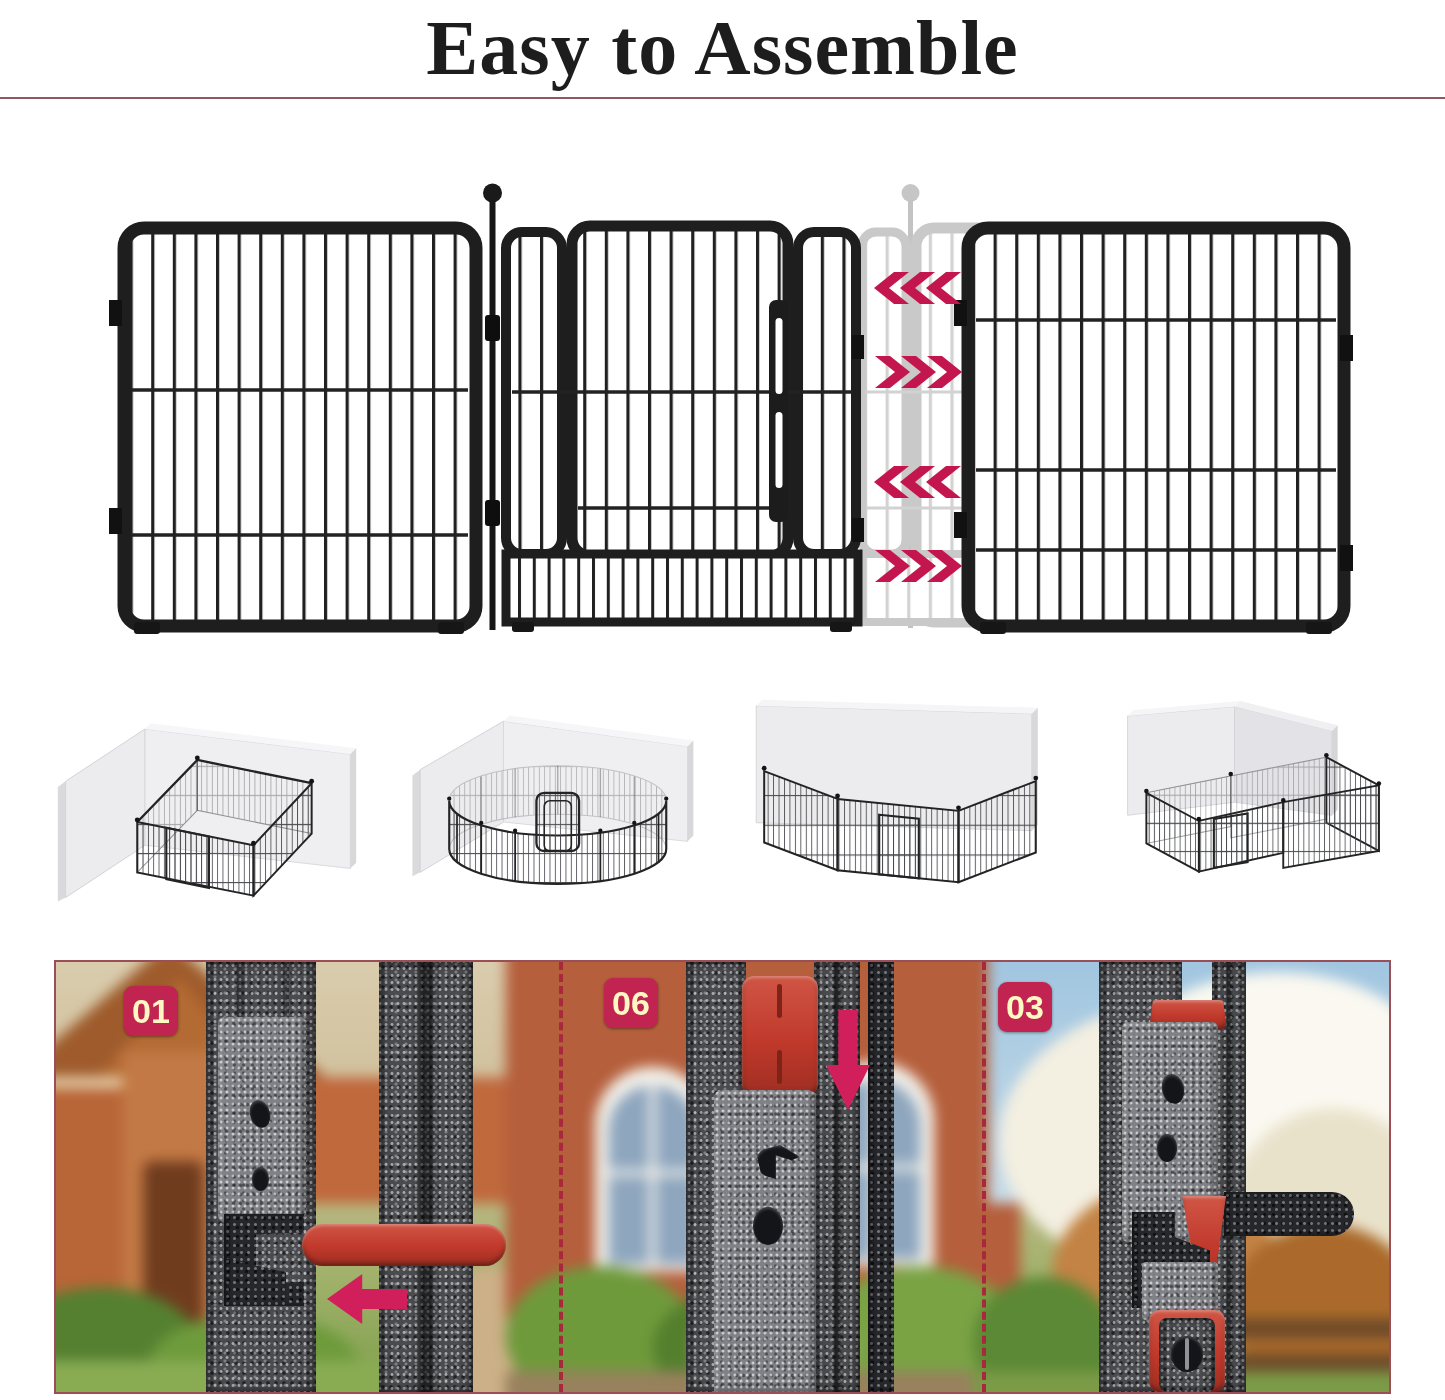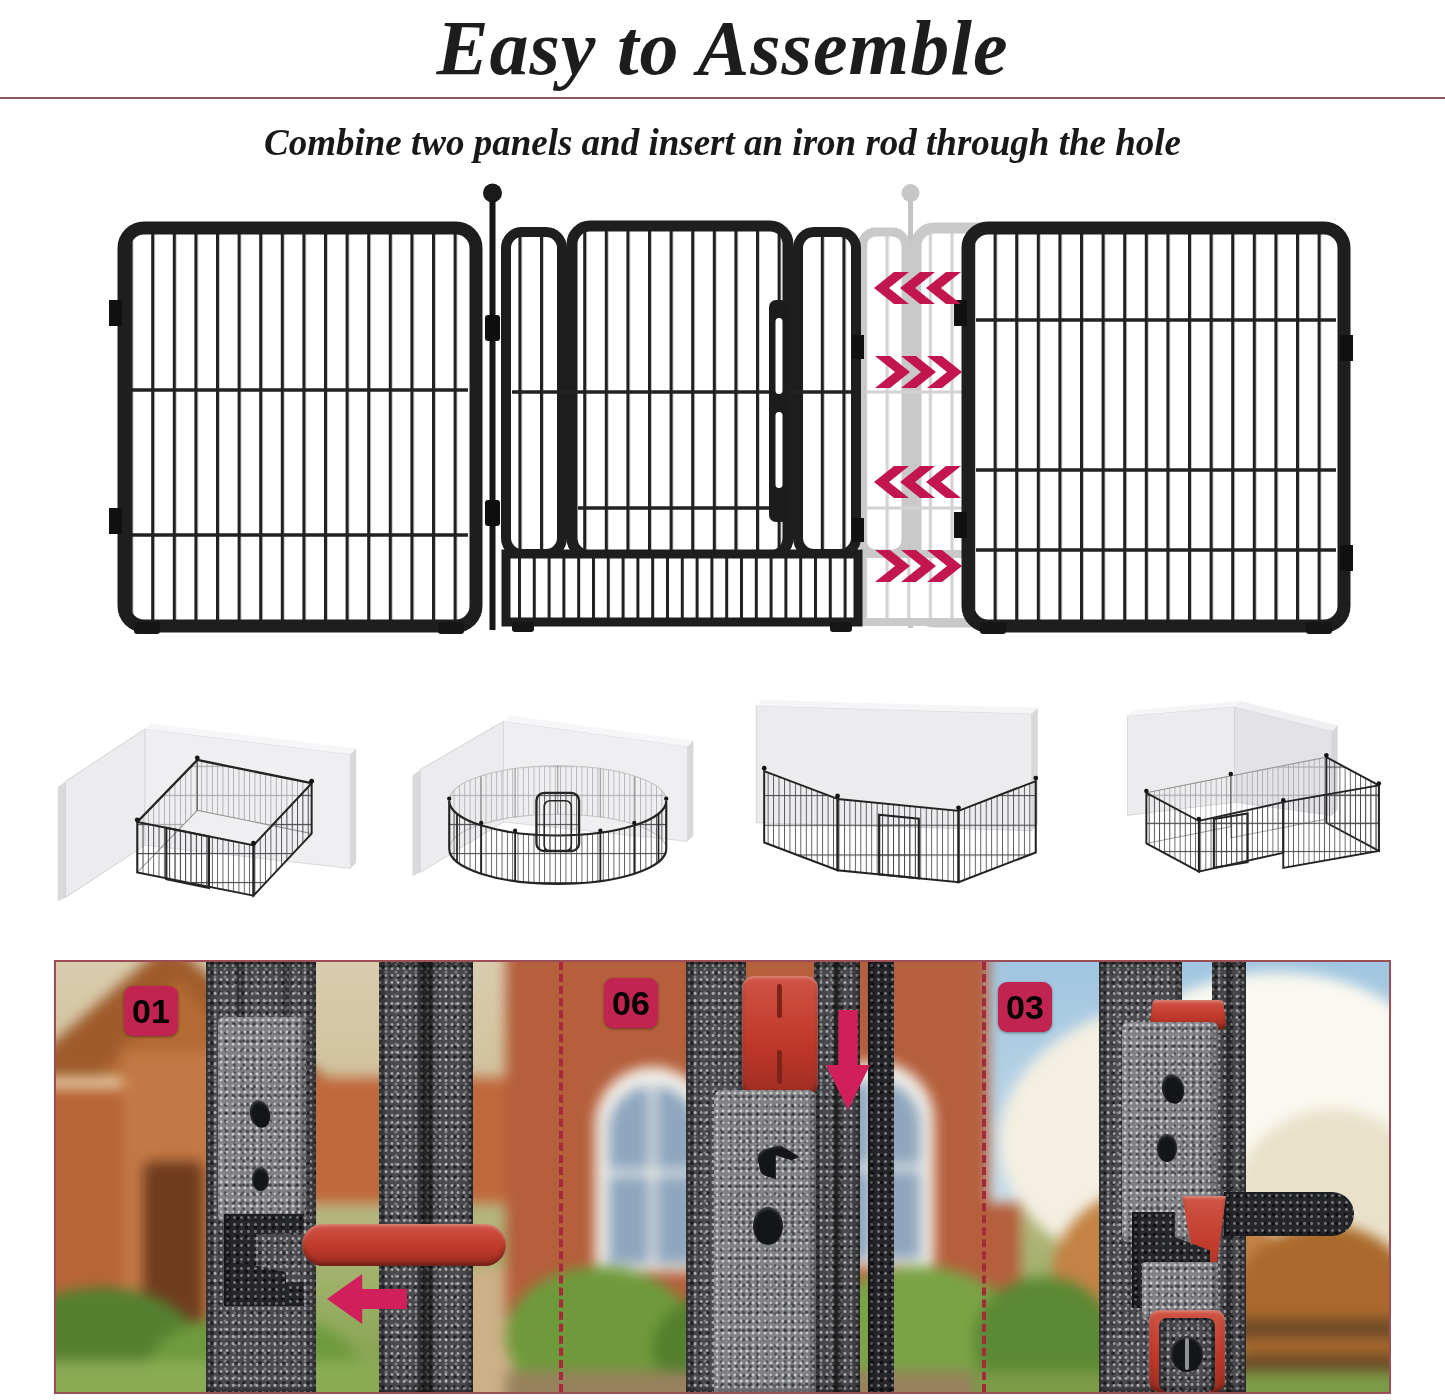--- a/index.html
+++ b/index.html
@@ -1,21 +1,21 @@
 <!DOCTYPE html>
 <html><head>
 <meta charset="utf-8">
 <style>
   html,body{margin:0;padding:0;background:#fff;}
   body{width:1445px;height:1400px;overflow:hidden;font-family:"Liberation Serif",serif;}
   #canvas{position:relative;width:1445px;height:1400px;background:#fff;}
 
   
   .title{position:absolute;top:0px;left:0;width:1445px;text-align:center;
-         font-size:78px;font-weight:bold;font-style:italic;color:#1d1d1d;line-height:96px;letter-spacing:1px;}
+         font-size:78px;font-weight:bold;color:#1d1d1d;line-height:96px;letter-spacing:1px;}
   .rule{position:absolute;top:97px;left:0;width:1445px;height:2px;background:#8d5a60;}
   .subtitle{position:absolute;top:118px;left:0;width:1445px;text-align:center;
          font-size:37px;font-weight:bold;font-style:italic;color:#181818;line-height:50px;}
 
   
   .assembly{position:absolute;left:0;top:170px;}
 
   
   .mini-row{position:absolute;left:52px;top:676px;width:1340px;height:234px;
             display:flex;justify-content:space-between;align-items:flex-start;}
@@ -49,33 +49,32 @@
        radial-gradient(circle, rgba(245,245,245,.55) 0 1px, transparent 1.9px),
        radial-gradient(circle, rgba(205,205,212,.4) 0 1px, transparent 2px),
        radial-gradient(circle, rgba(0,0,0,.55) 0 1.2px, transparent 2.3px);
      background-size:100% 100%,6px 7px,10px 8px,8px 10px;}
   .redpart{background:linear-gradient(180deg,#d05545 0%,#c0392b 55%,#9e2e22 100%);
      box-shadow: inset 0 2px 3px rgba(255,255,255,.3), inset 0 -3px 5px rgba(0,0,0,.35);}
   .hole{background:#141518;border-radius:50%;box-shadow: inset 0 2px 3px rgba(255,255,255,.2);}
   .vdash{position:absolute;top:0;height:430px;width:0;border-left:4px dashed #a6293c;}
   .arrowL{background:#d01f5a;clip-path:polygon(0 50%,44% 0,44% 30%,100% 30%,100% 70%,44% 70%,44% 100%);}
   .arrowD{background:#d01f5a;clip-path:polygon(28% 0,72% 0,72% 55%,100% 55%,50% 100%,0 55%,28% 55%);}
-  .badge{position:absolute;width:54px;height:50px;border-radius:9px;background:#c22452;color:#000000;
+  .badge{position:absolute;width:54px;height:50px;border-radius:9px;background:#c22452;color:#fef9c3;
          font-family:"Liberation Sans",sans-serif;font-weight:bold;font-size:34px;line-height:50px;
          text-align:center;box-shadow:0 1px 3px rgba(0,0,0,.4);}
   .winline{position:absolute;background:#f4f2ec;}
 </style>
 </head>
 <body>
 
 <div id="canvas">
 
   <div class="title">Easy to Assemble</div>
   <div class="rule"></div>
-  <div class="subtitle">Combine two panels and insert an iron rod through the hole</div>
 
   <svg class="assembly" width="1445" height="505" viewBox="0 170 1445 505">
     <defs>
       <pattern id="pb" patternUnits="userSpaceOnUse" width="21.6" height="10">
         <rect width="21.6" height="10" fill="#ffffff"></rect>
         <rect width="3.2" height="10" fill="#202020"></rect>
       </pattern>
       <pattern id="pbd" patternUnits="userSpaceOnUse" width="14.8" height="10">
         <rect width="14.8" height="10" fill="#ffffff"></rect>
         <rect width="3" height="10" fill="#202020"></rect>

